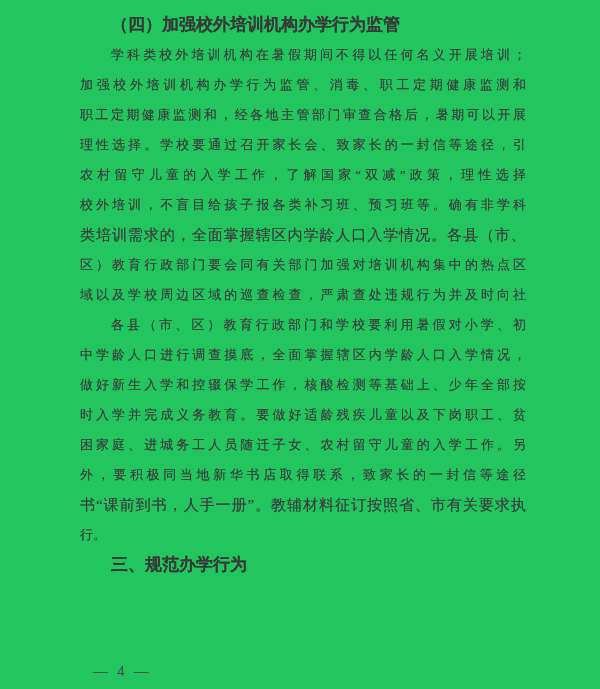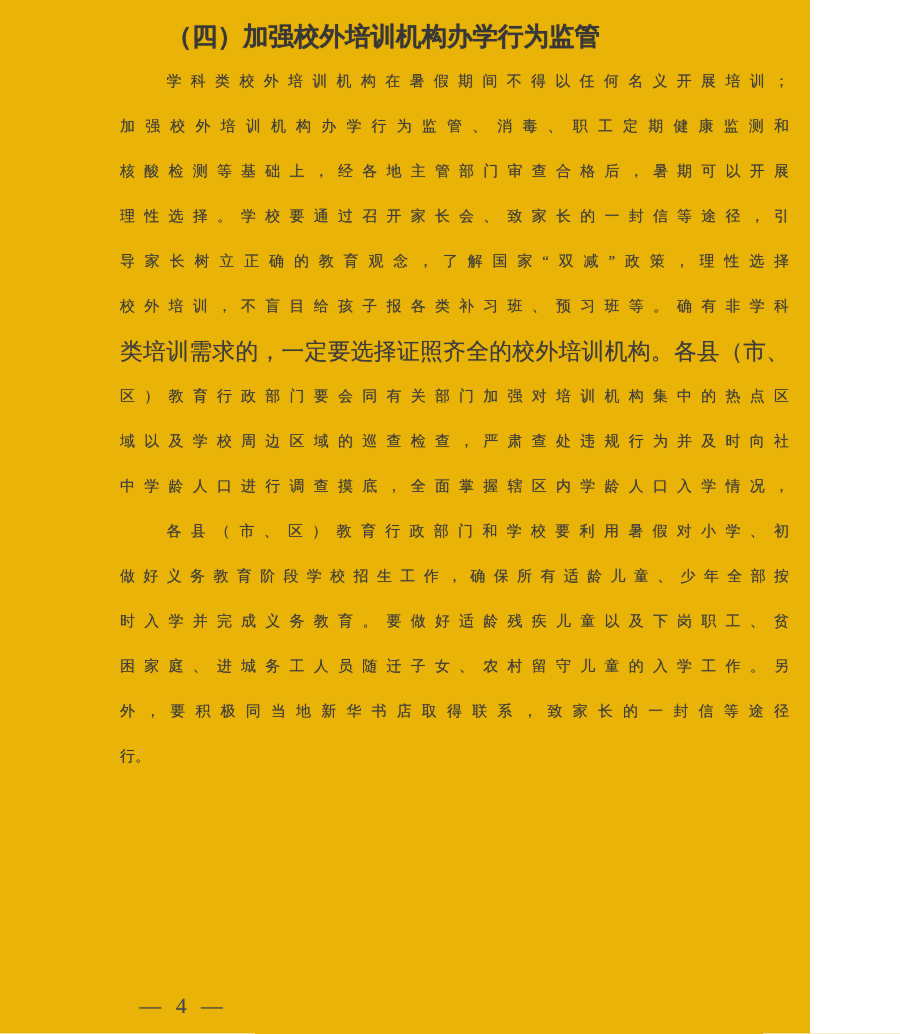--- a/index.html
+++ b/index.html
@@ -2,37 +2,37 @@
 <html><head>
 <meta charset="utf-8">
 <style>
   html, body {
     margin: 0;
     padding: 0;
     background: #ffffff;
   }
   .page {
     position: relative;
-    width: 540px;
+    width: 600px;
     height: 689px;
-    background: #eab308;
+    background: #22c55e;
     overflow: hidden;
     font-family: "Liberation Serif", "DejaVu Serif", serif;
     color: #3d3d3d;
   }
   .text-block {
     position: absolute;
     left: 80px;
     top: 10px;
     width: 446px;
   }
   .line {
     height: 30px;
     line-height: 30px;
-    font-size: 10px;
+    font-size: 13px;
     letter-spacing: 0;
     text-shadow: 0 0 0.5px rgba(60,60,60,0.55);
     white-space: nowrap;
   }
   .just {
     text-align: justify;
     text-align-last: justify;
     white-space: normal;
   }
   .first {
@@ -62,29 +62,31 @@
   }
 </style>
 </head>
 <body>
 
 <div class="page">
   <div class="text-block">
     <div class="line h">（四）加强校外培训机构办学行为监管</div>
     <div class="line just first">学科类校外培训机构在暑假期间不得以任何名义开展培训；</div>
     <div class="line just">加强校外培训机构办学行为监管、消毒、职工定期健康监测和</div>
-    <div class="line just">核酸检测等基础上，经各地主管部门审查合格后，暑期可以开展</div>
+    <div class="line just">职工定期健康监测和，经各地主管部门审查合格后，暑期可以开展</div>
     <div class="line just">理性选择。学校要通过召开家长会、致家长的一封信等途径，引</div>
-    <div class="line just">导家长树立正确的教育观念，了解国家“双减”政策，理性选择</div>
+    <div class="line just">农村留守儿童的入学工作，了解国家“双减”政策，理性选择</div>
     <div class="line just">校外培训，不盲目给孩子报各类补习班、预习班等。确有非学科</div>
-    <div class="line just tight">类培训需求的，一定要选择证照齐全的校外培训机构。各县（市、</div>
+    <div class="line just tight">类培训需求的，全面掌握辖区内学龄人口入学情况。各县（市、</div>
     <div class="line just">区）教育行政部门要会同有关部门加强对培训机构集中的热点区</div>
     <div class="line just">域以及学校周边区域的巡查检查，严肃查处违规行为并及时向社</div>
+    <div class="line just first">各县（市、区）教育行政部门和学校要利用暑假对小学、初</div>
     <div class="line just">中学龄人口进行调查摸底，全面掌握辖区内学龄人口入学情况，</div>
-    <div class="line just first">各县（市、区）教育行政部门和学校要利用暑假对小学、初</div>
-    <div class="line just">做好义务教育阶段学校招生工作，确保所有适龄儿童、少年全部按</div>
+    <div class="line just">做好新生入学和控辍保学工作，核酸检测等基础上、少年全部按</div>
     <div class="line just">时入学并完成义务教育。要做好适龄残疾儿童以及下岗职工、贫</div>
     <div class="line just">困家庭、进城务工人员随迁子女、农村留守儿童的入学工作。另</div>
     <div class="line just">外，要积极同当地新华书店取得联系，致家长的一封信等途径</div>
+    <div class="line just tight">书“课前到书，人手一册”。教辅材料征订按照省、市有关要求执</div>
     <div class="line">行。</div>
+    <div class="line h">三、规范办学行为</div>
   </div>
   <div class="page-number">— 4 —</div>
 </div>
 
 </body></html>

